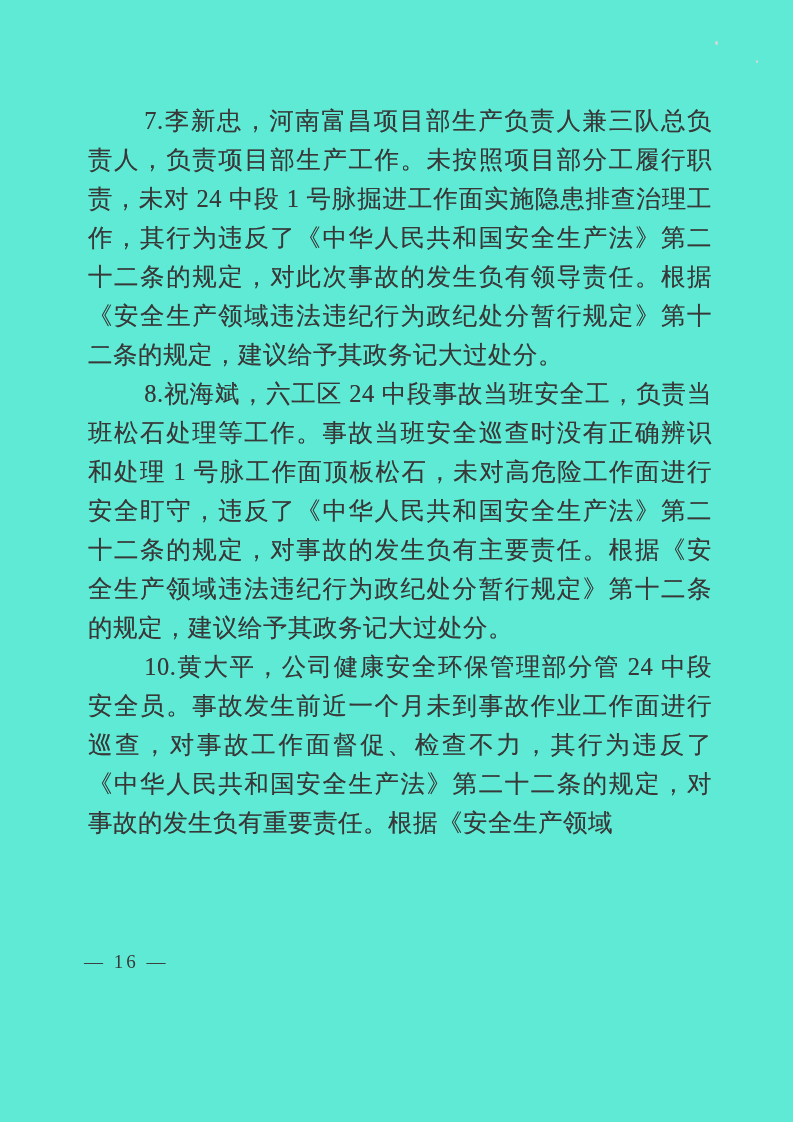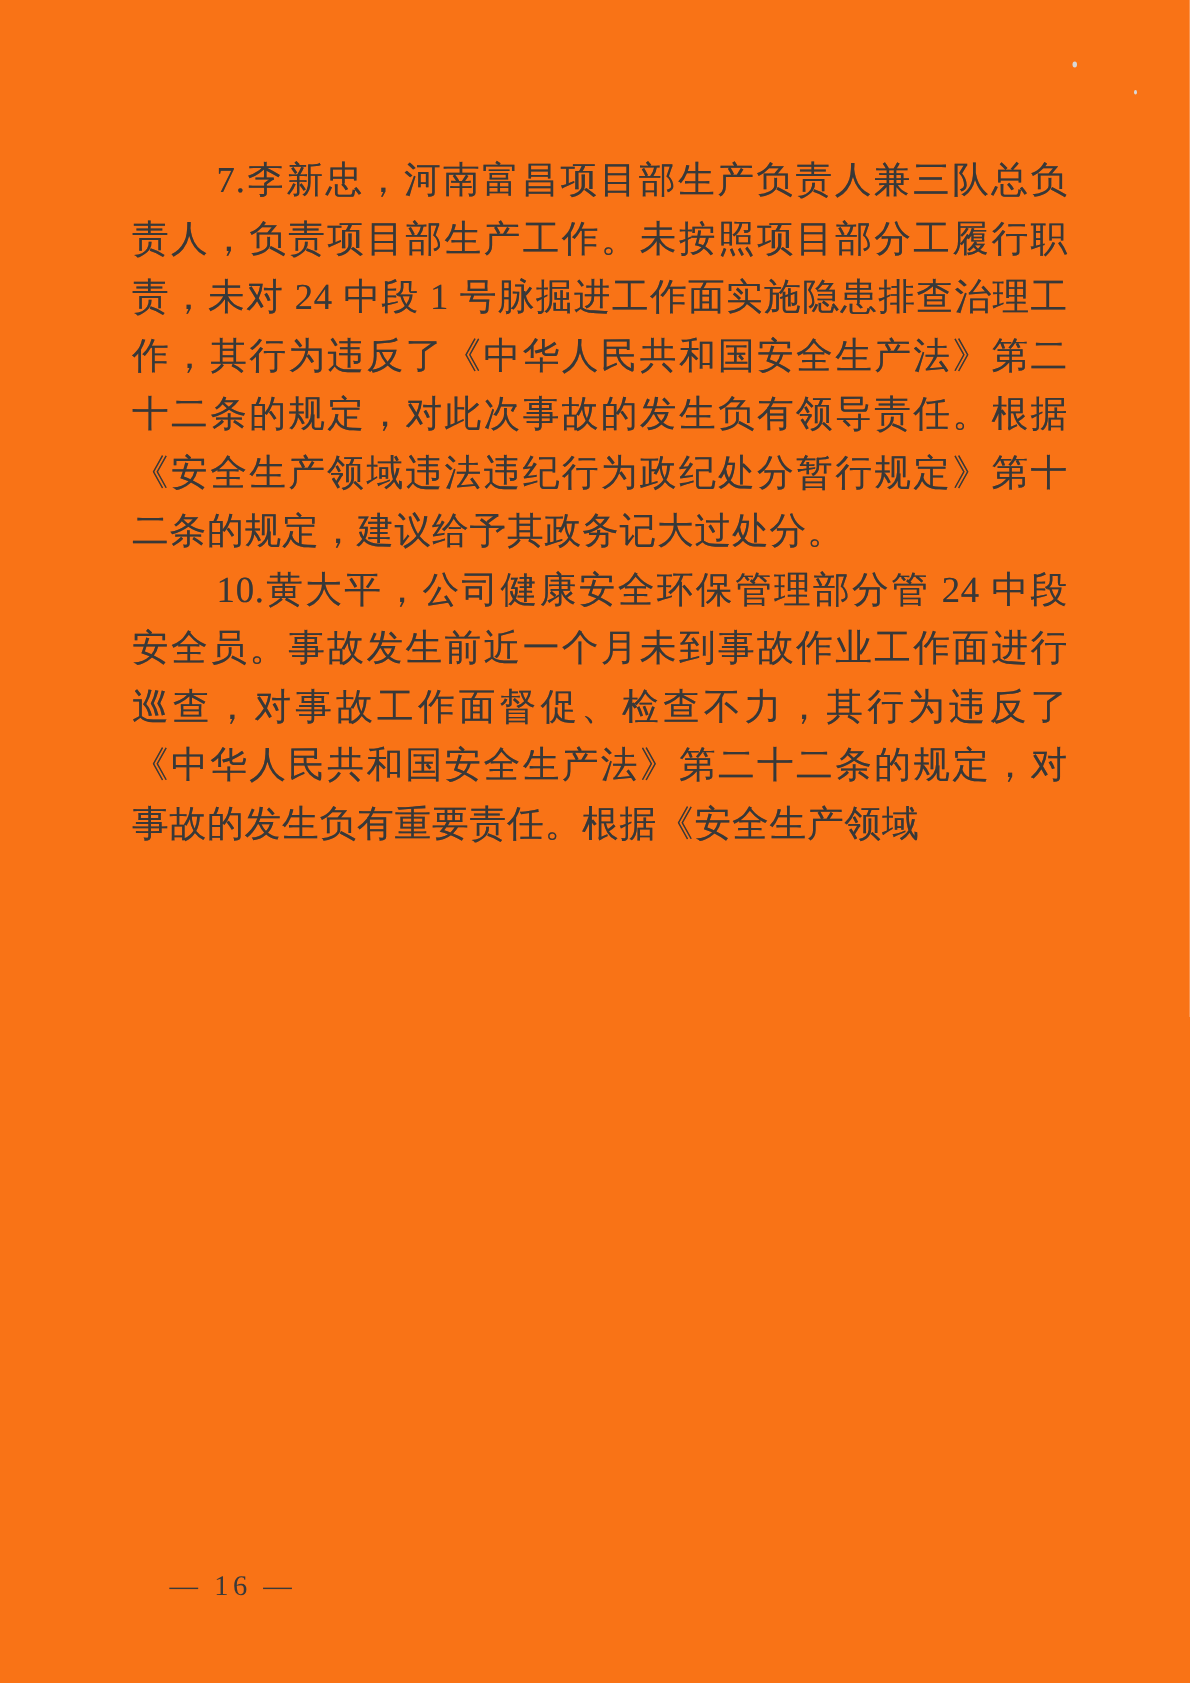--- a/index.html
+++ b/index.html
@@ -12,21 +12,21 @@
     background: #ffffff;
     position: relative;
     overflow: hidden;
     font-family: "Liberation Serif", "DejaVu Serif", serif;
   }
   .page {
     position: absolute;
     left: 0; top: 0;
     width: 793px;
     height: 1122px;
-    background: #f97316;
+    background: #5eead4;
   }
   .text-block {
     position: absolute;
     left: 88px;
     top: 101px;
     width: 624px;
     color: #383838;
   }
   .para {
     margin: 0;
@@ -35,43 +35,43 @@
     text-align: justify;
     text-indent: 2.3em;
     letter-spacing: 0.5px;
     color: #383838;
     
     text-shadow: 0 0 0.4px rgba(60,60,60,0.55);
   }
   .page-number {
     position: absolute;
     left: 84px;
-    top: 1047px;
+    top: 951px;
     font-size: 19px;
     letter-spacing: 3px;
     color: #3a3a3a;
     font-family: "Liberation Serif", "DejaVu Serif", serif;
-    margin-left: 29px;
   }
   .speck {
     position: absolute;
     background: #d8d8d8;
     border-radius: 50%;
   }
   .speck-1 { left: 715px; top: 41px; width: 3px; height: 4px; }
   .speck-2 { left: 756px; top: 60px; width: 2px; height: 3px; }
 </style>
 </head>
 <body>
 
 <div class="page">
 
   <span class="speck speck-1"></span>
   <span class="speck speck-2"></span>
 
   <div class="text-block">
     <p class="para">7.李新忠，河南富昌项目部生产负责人兼三队总负责人，负责项目部生产工作。未按照项目部分工履行职责，未对 24 中段 1 号脉掘进工作面实施隐患排查治理工作，其行为违反了《中华人民共和国安全生产法》第二十二条的规定，对此次事故的发生负有领导责任。根据《安全生产领域违法违纪行为政纪处分暂行规定》第十二条的规定，建议给予其政务记大过处分。</p>
+    <p class="para">8.祝海斌，六工区 24 中段事故当班安全工，负责当班松石处理等工作。事故当班安全巡查时没有正确辨识和处理 1 号脉工作面顶板松石，未对高危险工作面进行安全盯守，违反了《中华人民共和国安全生产法》第二十二条的规定，对事故的发生负有主要责任。根据《安全生产领域违法违纪行为政纪处分暂行规定》第十二条的规定，建议给予其政务记大过处分。</p>
     <p class="para">10.黄大平，公司健康安全环保管理部分管 24 中段安全员。事故发生前近一个月未到事故作业工作面进行巡查，对事故工作面督促、检查不力，其行为违反了《中华人民共和国安全生产法》第二十二条的规定，对事故的发生负有重要责任。根据《安全生产领域</p>
   </div>
 
   <div class="page-number">— 16 —</div>
 
 </div>
 
 </body></html>

